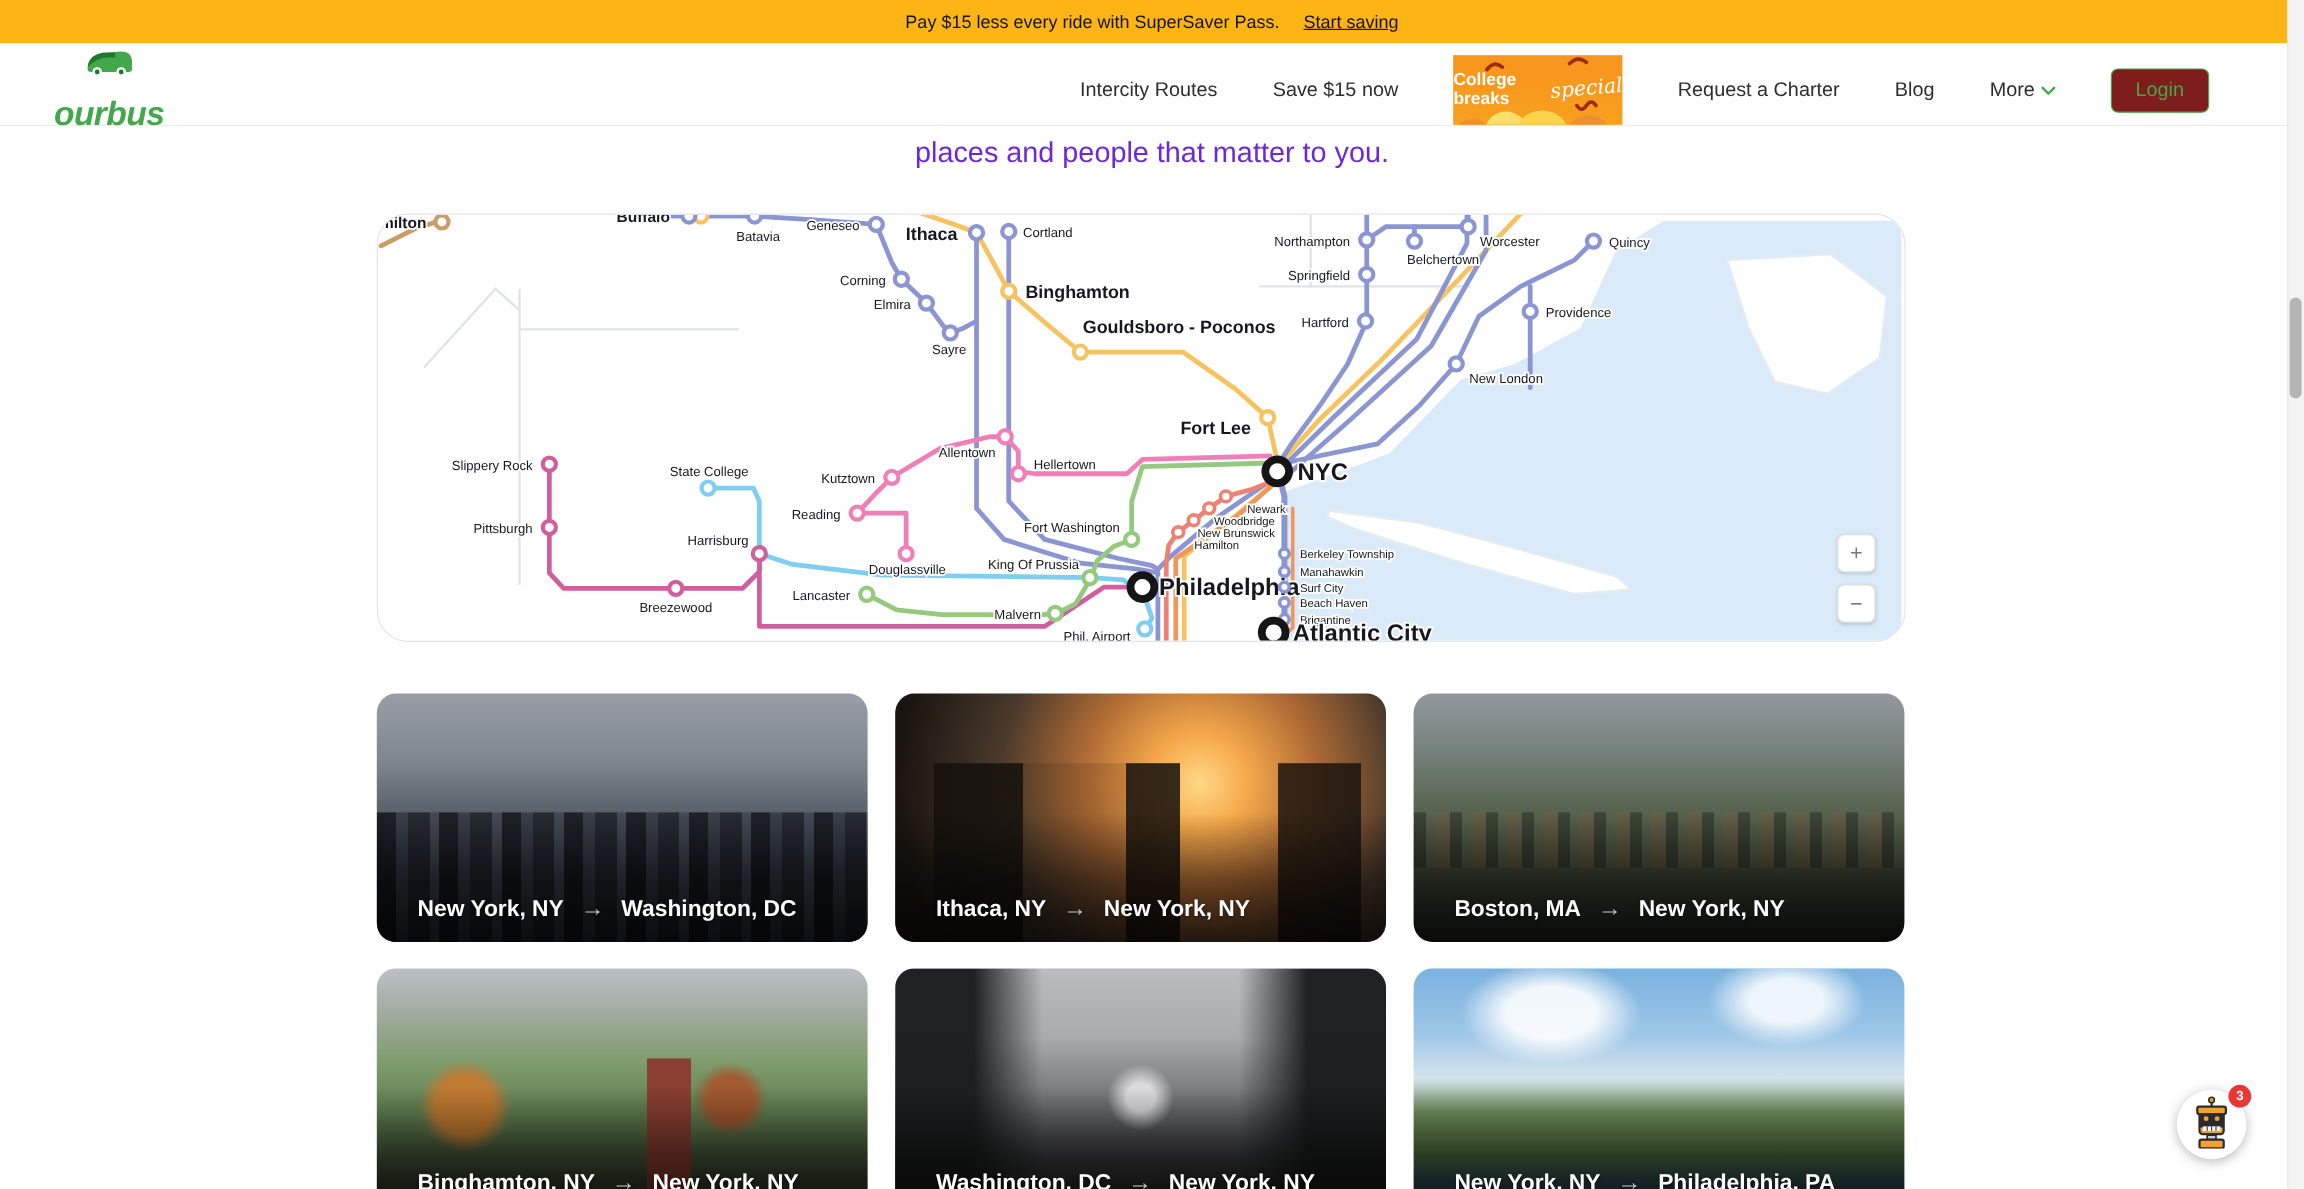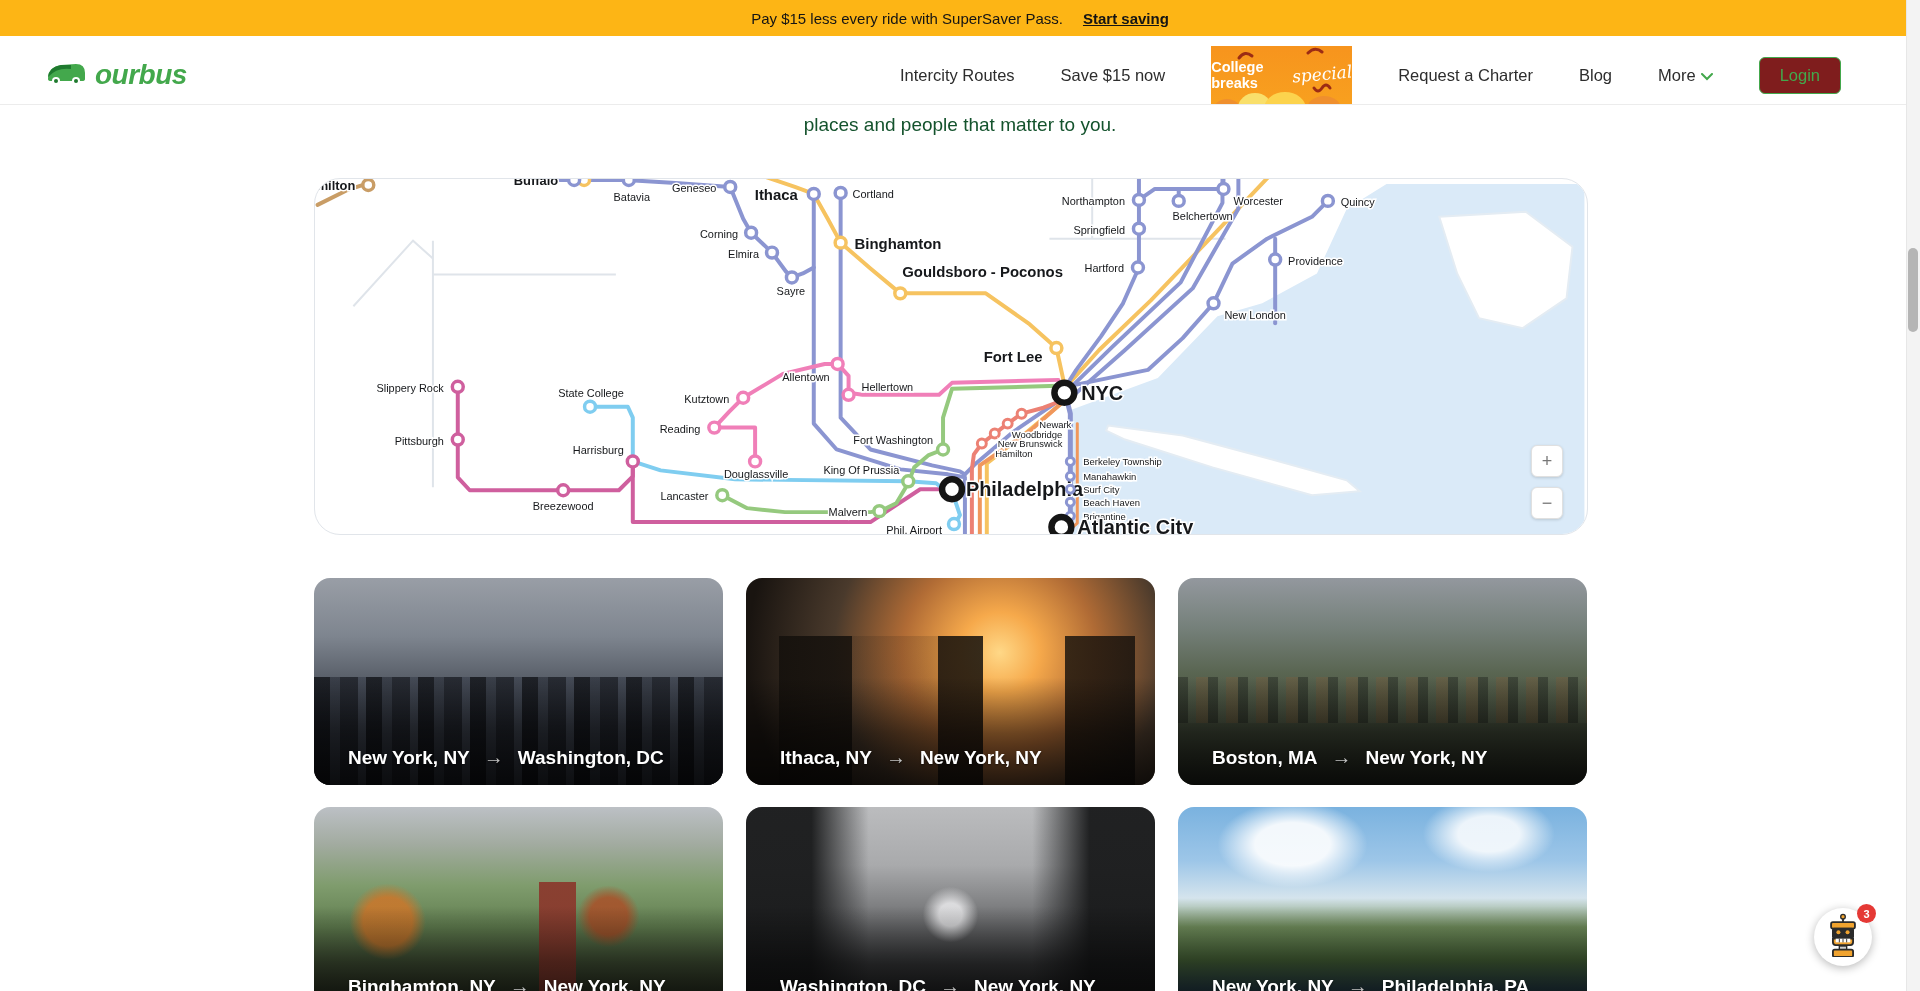--- a/index.html
+++ b/index.html
@@ -2,42 +2,42 @@
 <html><head>
 <meta charset="utf-8">
 <style>
   html,body{margin:0;padding:0;}
   body{width:1920px;height:991px;overflow:hidden;position:relative;background:#fff;
        font-family:"Liberation Sans",sans-serif;color:#1a1a1a;}
 
   
   .banner{position:absolute;top:0;left:0;width:100%;height:36px;background:#fdb515;
           display:flex;align-items:center;justify-content:center;font-size:15px;color:#141414;}
-  .banner .link{font-weight:700;text-decoration:underline;margin-left:20px;cursor:pointer;}
+  .banner .link{font-weight:400;text-decoration:underline;margin-left:20px;cursor:pointer;}
 
   
   .nav{position:absolute;top:46px;left:0;width:100%;height:58px;background:#fff;
        border-bottom:1px solid #ececec;display:flex;align-items:center;}
-  .brand{display:flex;align-items:center;margin-left:45px;gap:8px;cursor:pointer;}
+  .brand{display:flex;align-items:center;margin-left:45px;gap:8px;cursor:pointer;flex-direction:column;}
   .brand-text{font-size:28px;font-weight:700;font-style:italic;color:#43a84c;letter-spacing:-.5px;}
   .nav-right{margin-left:auto;display:flex;align-items:center;gap:46px;padding-right:79px;height:100%;}
   .nav-item{font-size:16.5px;color:#2d2d2d;cursor:pointer;white-space:nowrap;}
   .cb-tile{position:relative;width:141px;height:58px;background:linear-gradient(180deg,#f7941d,#f8a01f);
            display:flex;flex-direction:row;align-items:center;justify-content:center;cursor:pointer;overflow:hidden;}
   .cb-line1{color:#fff;font-weight:700;font-size:14.5px;z-index:2;}
   .cb-line2{color:#fff;font-size:17px;font-style:italic;font-family:"DejaVu Serif",serif;
             margin-top:-3px;transform:rotate(-5deg);z-index:2;}
   .cb-deco{position:absolute;inset:0;z-index:1;}
   .more-wrap{display:flex;align-items:center;gap:5px;cursor:pointer;justify-content:flex-end;}
   .login-btn{border:1px solid #43a84c;color:#43a84c;font-size:16.5px;border-radius:6px;
              padding:8px 20px;cursor:pointer;background:#7f1d1d;}
 
   
   .tagline{position:absolute;top:114px;left:0;width:100%;text-align:center;
-           font-size:19px;color:#14532d;}
+           font-size:24px;color:#6d28d9;}
 
   
   .map-wrap{position:absolute;top:178px;left:314px;width:1274px;height:357px;background:#fff;
             border:1px solid #e1e5ea;border-radius:26px;overflow:hidden;box-sizing:border-box;}
   .map-wrap svg{display:block;width:100%;height:100%;}
   .map-wrap svg text{font-family:"Liberation Sans",sans-serif;paint-order:stroke;stroke:#fff;stroke-width:3px;fill:#16181b;}
   .zoom-btn{position:absolute;right:24px;width:30px;height:30px;background:#fff;border:1px solid #e0e0e0;
             border-radius:6px;box-shadow:0 1px 3px rgba(0,0,0,.15);display:flex;align-items:center;
             justify-content:center;font-size:18px;color:#777;cursor:pointer;z-index:5;}
   .zoom-in{top:266px;} .zoom-out{top:308px;}

